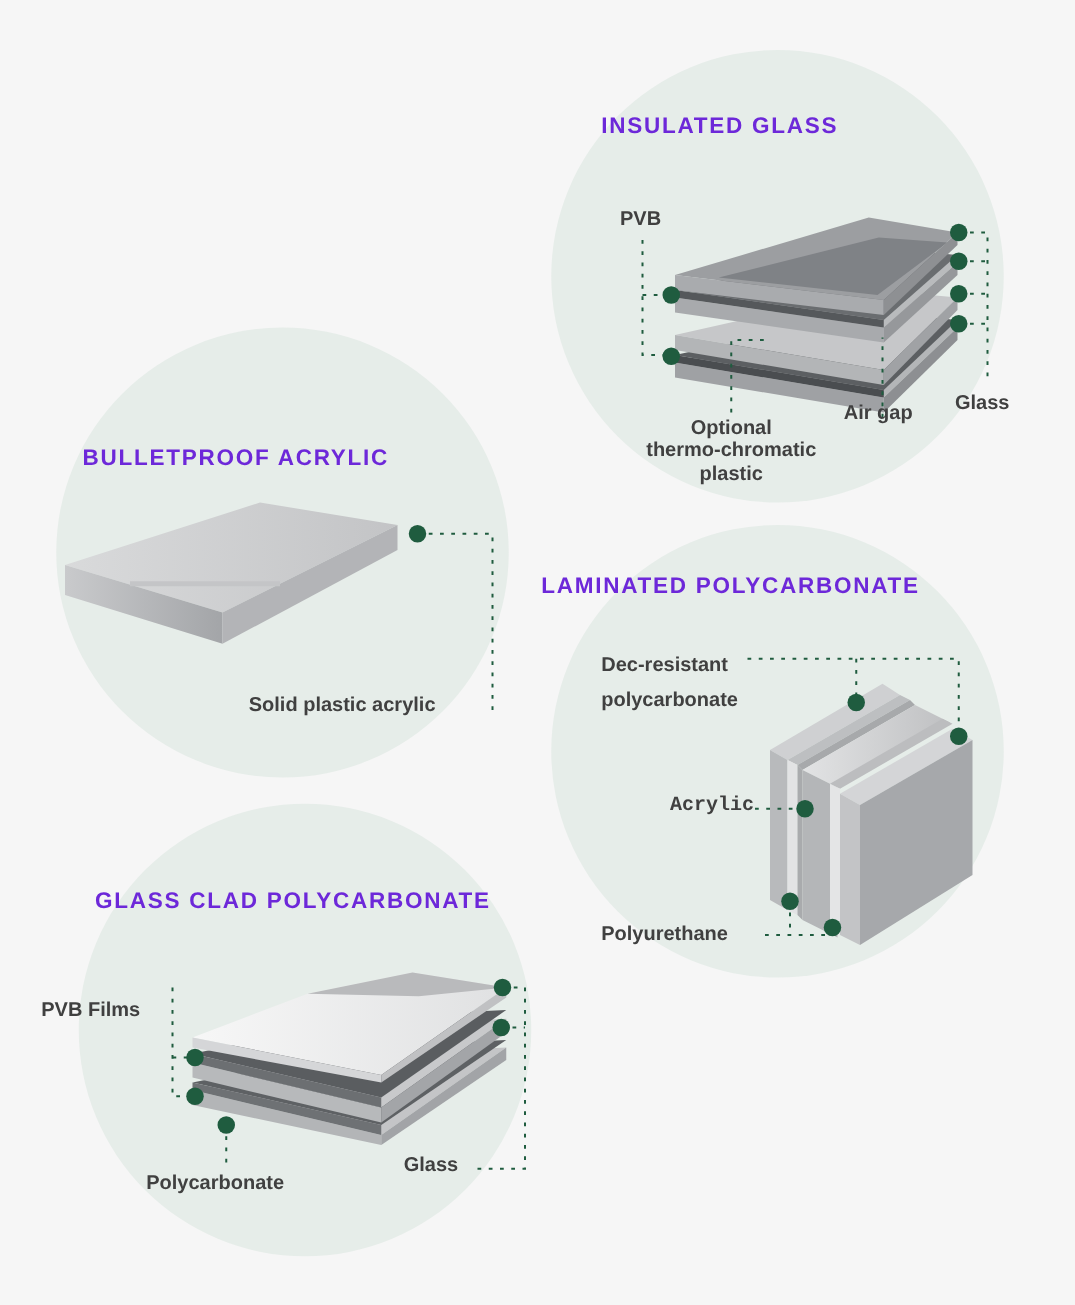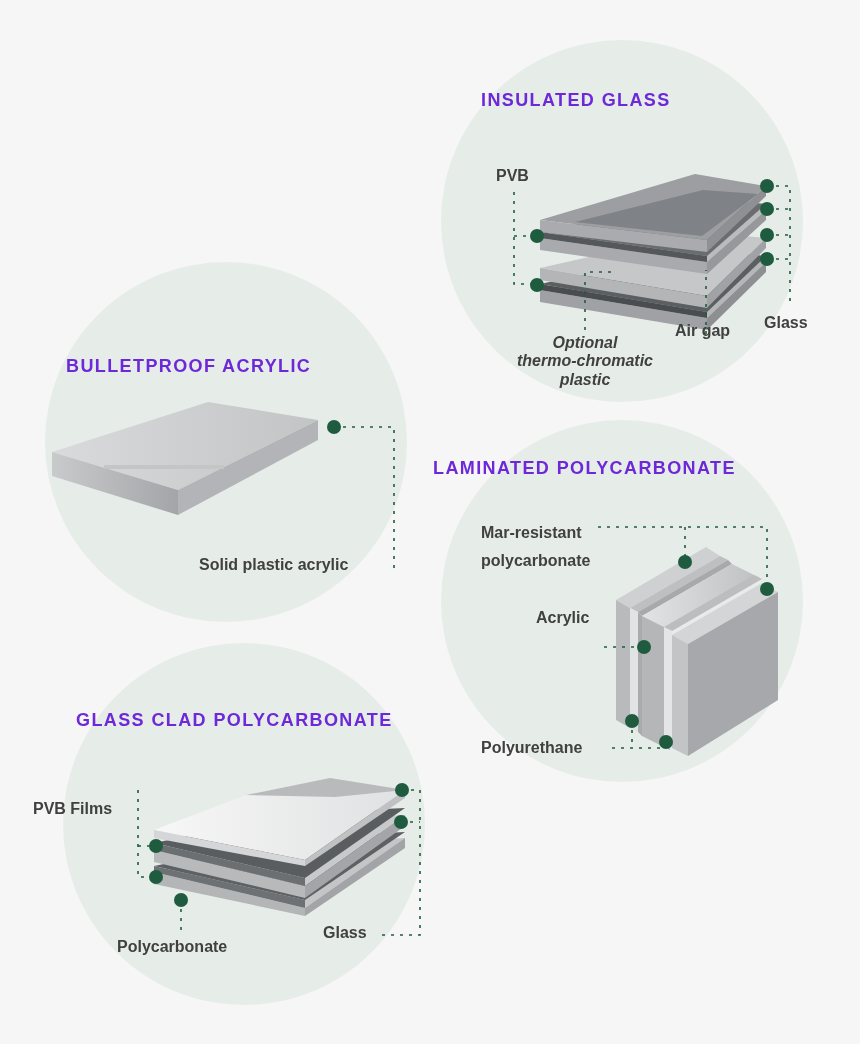--- a/index.html
+++ b/index.html
@@ -165,33 +165,33 @@
     <circle cx="156" cy="846" r="7"></circle>
     <circle cx="156" cy="877" r="7"></circle>
     <circle cx="181" cy="900" r="7"></circle>
   </g>
 </svg>
 
 <div class="title" style="left:481px; top:91px;">INSULATED GLASS</div>
 <div class="label" style="left:496px; top:167px;">PVB</div>
 <div class="label" style="left:764px; top:314px;">Glass</div>
 <div class="label" style="left:675px; top:322px;">Air gap</div>
-<div class="label center" style="left:510px; top:334px; width:150px;font-style:italic;">
+<div class="label center" style="left:510px; top:334px; width:150px;">
   <div>Optional</div>
   <div>thermo-chromatic</div>
   <div>plastic</div>
 </div>
 
 <div class="title" style="left:66px; top:357px;">BULLETPROOF ACRYLIC</div>
 <div class="label" style="left:199px; top:556px;text-align:center;">Solid plastic acrylic</div>
 
 <div class="title" style="left:433px; top:459px;">LAMINATED POLYCARBONATE</div>
 <div class="label" style="left:481px; top:519px; line-height:28px;">
-  <div>Mar-resistant</div>
+  <div>Dec-resistant</div>
   <div>polycarbonate</div>
 </div>
-<div class="label" style="left:536px; top:609px;">Acrylic</div>
+<div class="label" style="left:536px; top:635px;font-family:Liberation Mono, monospace;">Acrylic</div>
 <div class="label" style="left:481px; top:739px;">Polyurethane</div>
 
 <div class="title" style="left:46px; top:711px;margin-left:30px;">GLASS CLAD POLYCARBONATE</div>
 <div class="label" style="left:33px; top:800px;">PVB Films</div>
 <div class="label" style="left:117px; top:938px;">Polycarbonate</div>
 <div class="label" style="left:323px; top:924px;">Glass</div>
 
 </body></html>

